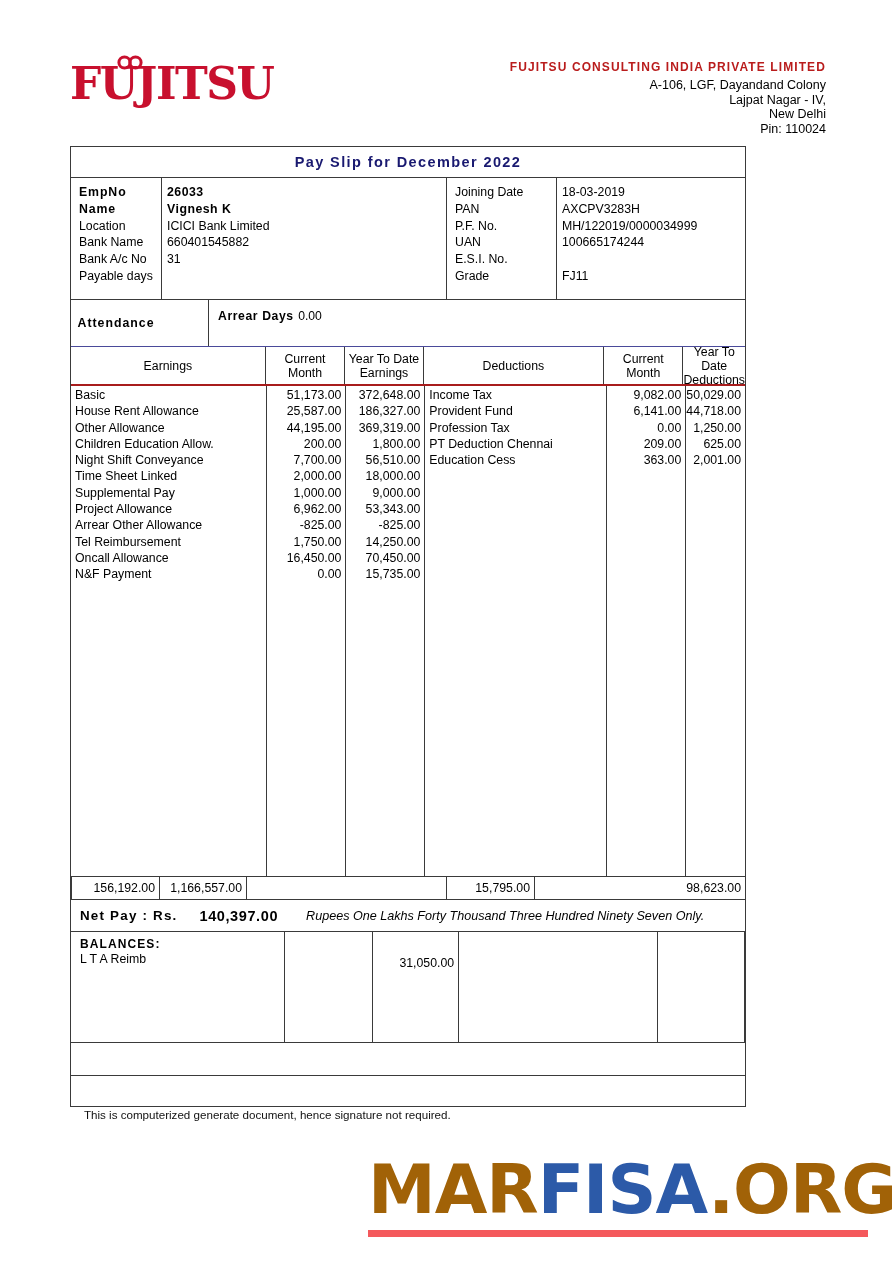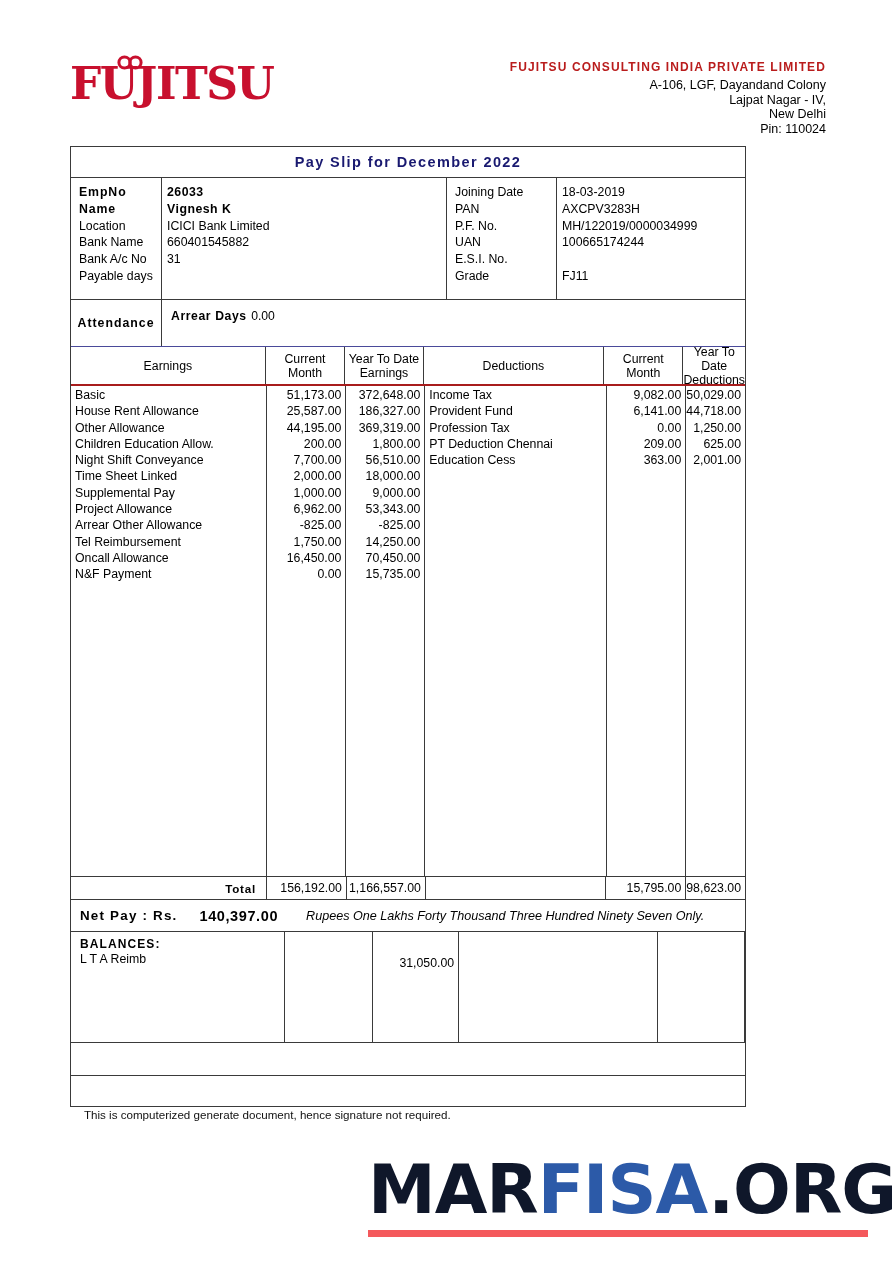--- a/index.html
+++ b/index.html
@@ -54,21 +54,21 @@
   .emp{display:flex;border-bottom:1px solid #3a3a3a;height:121px;}
   .emp-lbl{width:90px;padding:6px 0 0 8px;box-sizing:border-box;}
   .emp-val{width:285px;padding:6px 0 0 5px;box-sizing:border-box;border-left:1px solid #3a3a3a;}
   .emp-lbl2{width:110px;padding:6px 0 0 8px;box-sizing:border-box;border-left:1px solid #3a3a3a;}
   .emp-val2{flex:1;padding:6px 0 0 5px;box-sizing:border-box;border-left:1px solid #3a3a3a;}
   .eline{font-size:12.3px;line-height:16.8px;white-space:nowrap;}
   .eline.b{font-weight:bold;letter-spacing:.9px;}
   .eline.bv{font-weight:bold;letter-spacing:.5px;}
 
   
-  .att{display:flex;height:46px;border-bottom:1px solid #4a4a9a;}
+  .att{display:flex;height:46px;border-bottom:1px solid #4a4a9a;gap:47px;}
   .att-l{width:90px;display:flex;align-items:center;justify-content:center;}
   .att-l span{font-weight:bold;font-size:12.3px;letter-spacing:1px;}
   .att-r{flex:1;border-left:1px solid #3a3a3a;padding:6px 0 0 9px;box-sizing:border-box;}
   .att-r .k{font-weight:bold;font-size:12.2px;letter-spacing:.6px;}
   .att-r .v{font-size:12.2px;}
 
   
   .thead{display:flex;height:37px;border-bottom:2px solid #a81c1c;}
   .th{
     display:flex;align-items:center;justify-content:center;text-align:center;
@@ -114,21 +114,21 @@
     font-size:11.6px;color:#111;
   }
 
   
   .wm{position:absolute;left:368px;top:1156px;width:524px;}
   .wm-t{
     font-size:68px;font-weight:bold;letter-spacing:-1px;
     color:#2c5aa8;line-height:1;white-space:nowrap;
     font-family:"DejaVu Sans","Liberation Sans",sans-serif;
   }
-  .wm-t .lt{color:#0f172a;}
+  .wm-t .lt{color:#a16207;}
   .wm-bar{height:7px;background:#f4595c;margin-top:6px;width:500px;}
 </style>
 </head>
 <body>
 
 <div class="page">
 
   <div class="hdr">
     <div class="logo">FUJITSU</div>
     <svg class="logo-inf" viewBox="0 0 26 15">
@@ -275,21 +275,20 @@
       <div class="bcol c6" id="col-ded-ytd">
           <div class="li num">50,029.00</div>
           <div class="li num">44,718.00</div>
           <div class="li num">1,250.00</div>
           <div class="li num">625.00</div>
           <div class="li num">2,001.00</div>
         </div>
     </div>
 
     <div class="trow">
-      <div class="tc c1 lbl">Total</div>
       <div class="tc c2 num">156,192.00</div>
       <div class="tc c3 num">1,166,557.00</div>
       <div class="tc c4"></div>
       <div class="tc c5 num">15,795.00</div>
       <div class="tc c6 num">98,623.00</div>
     </div>
 
     <div class="netrow">
       <span class="net-lbl">Net Pay : Rs.</span>
       <span class="net-amt">140,397.00</span>

